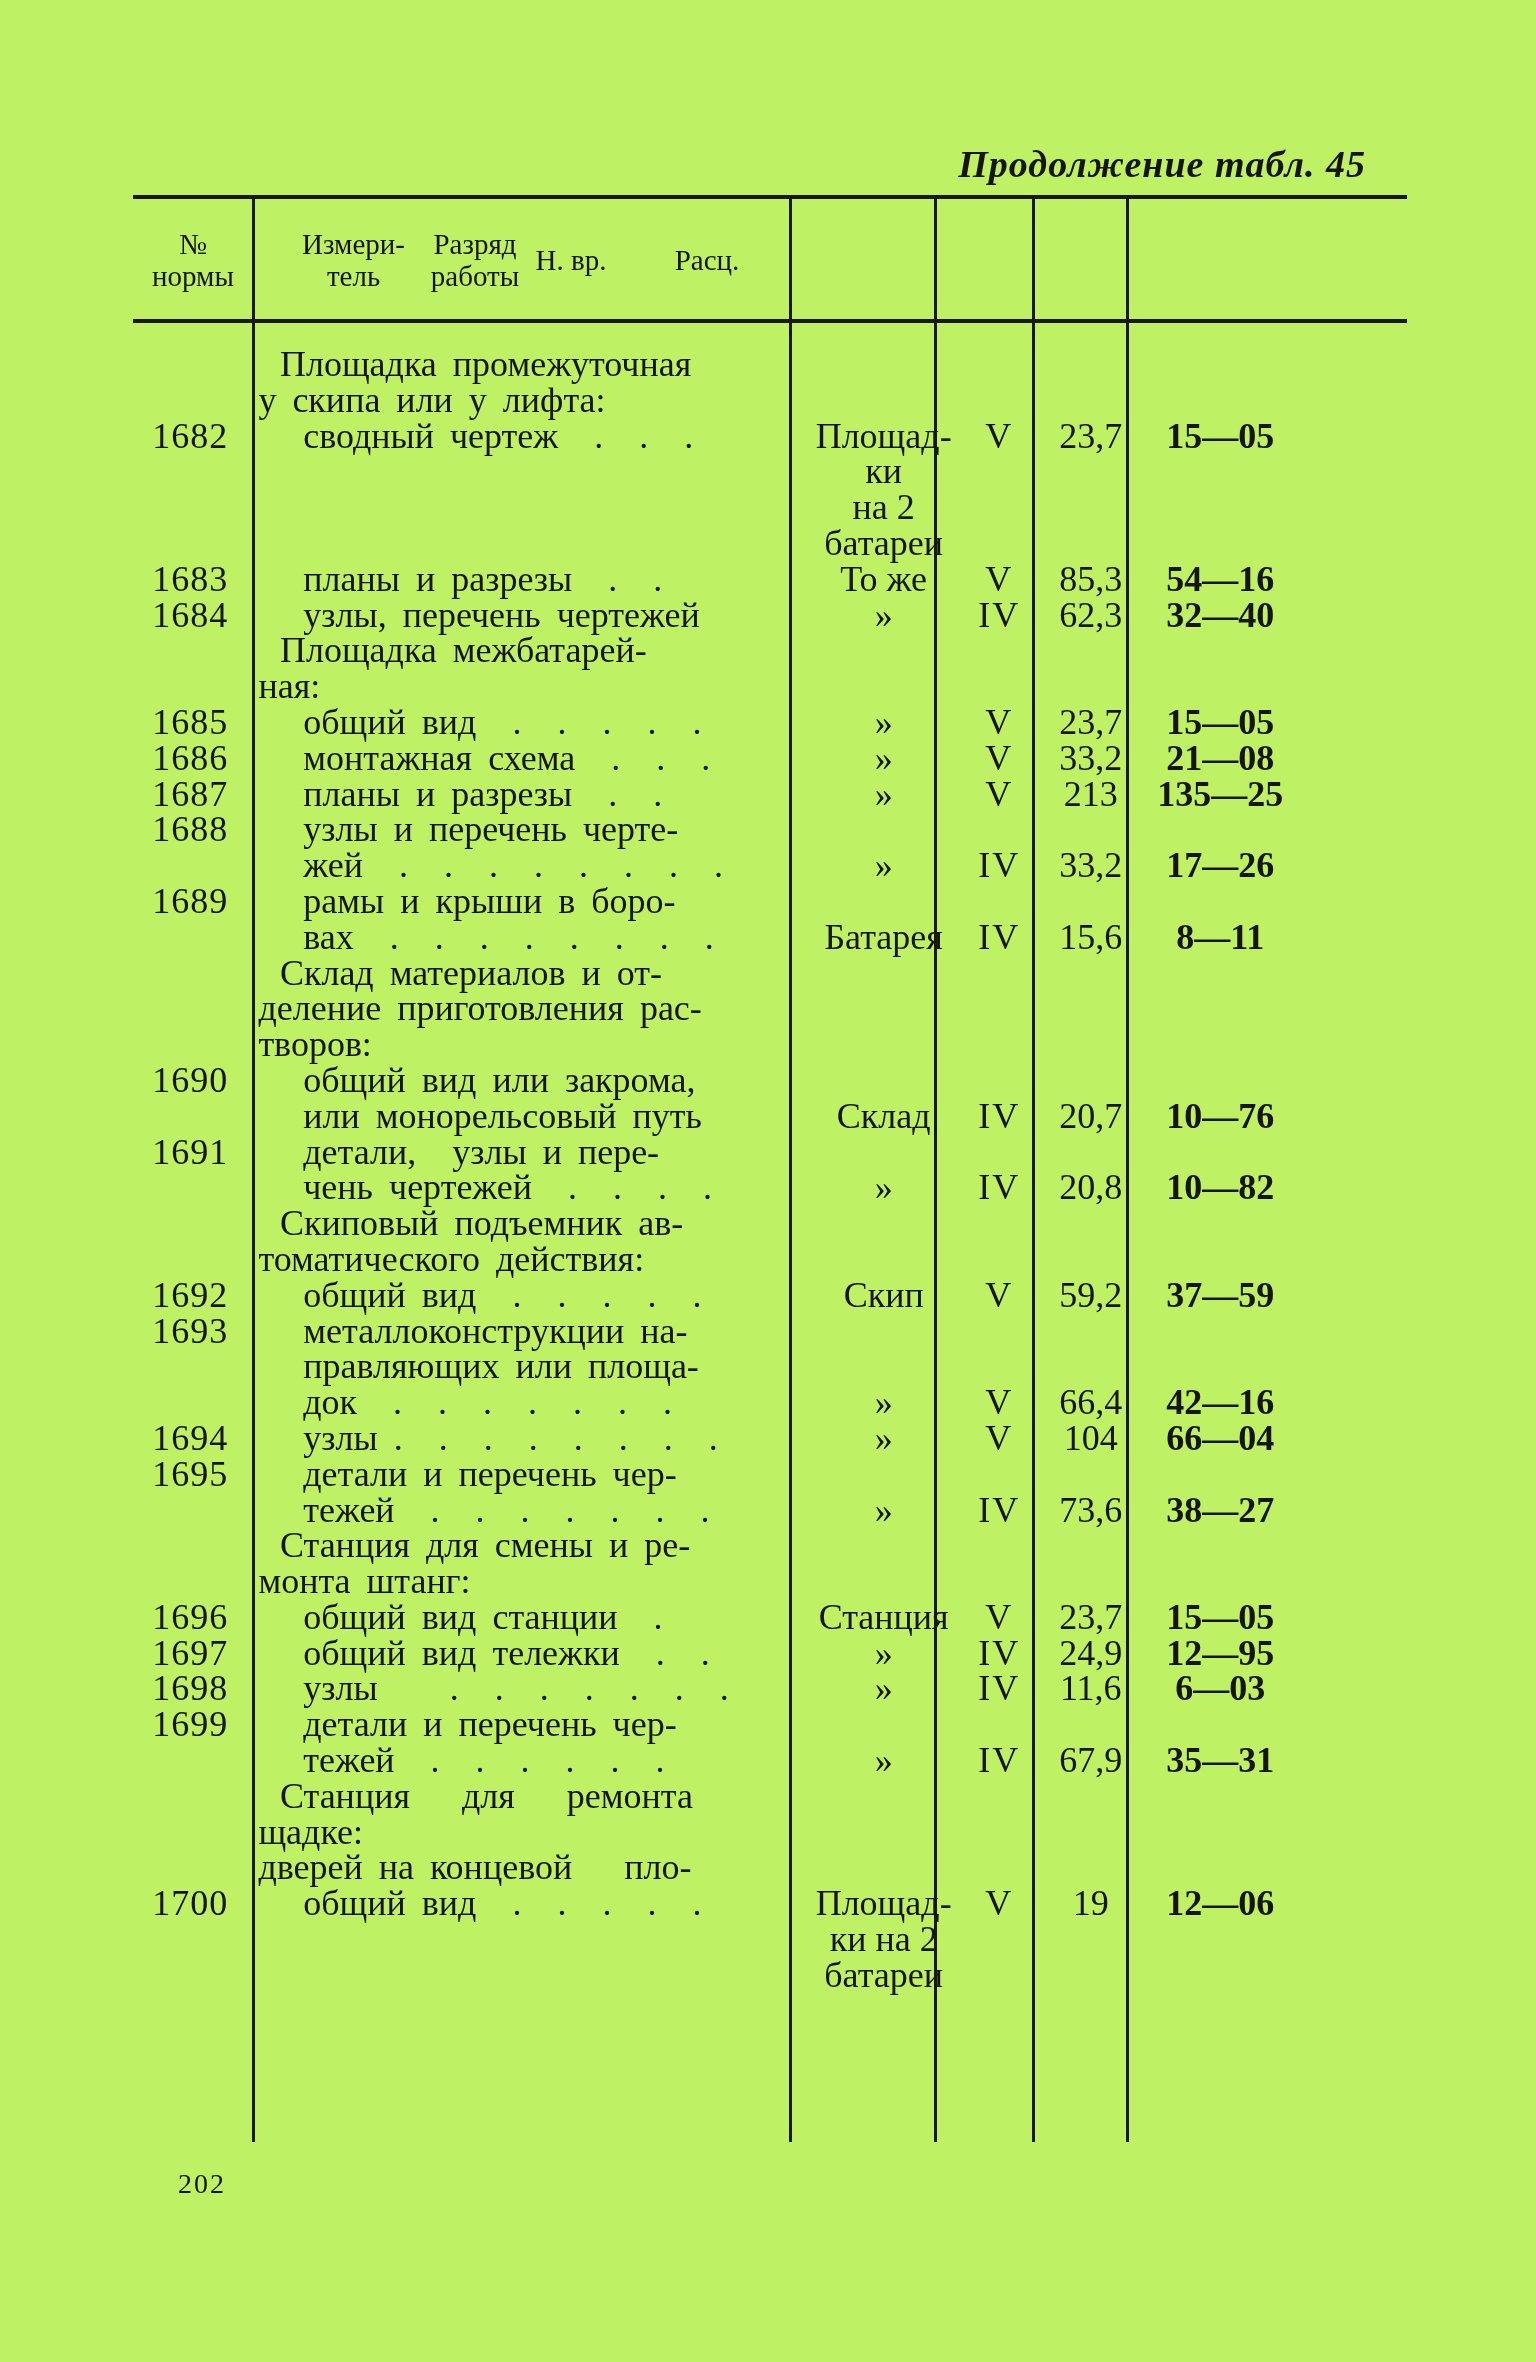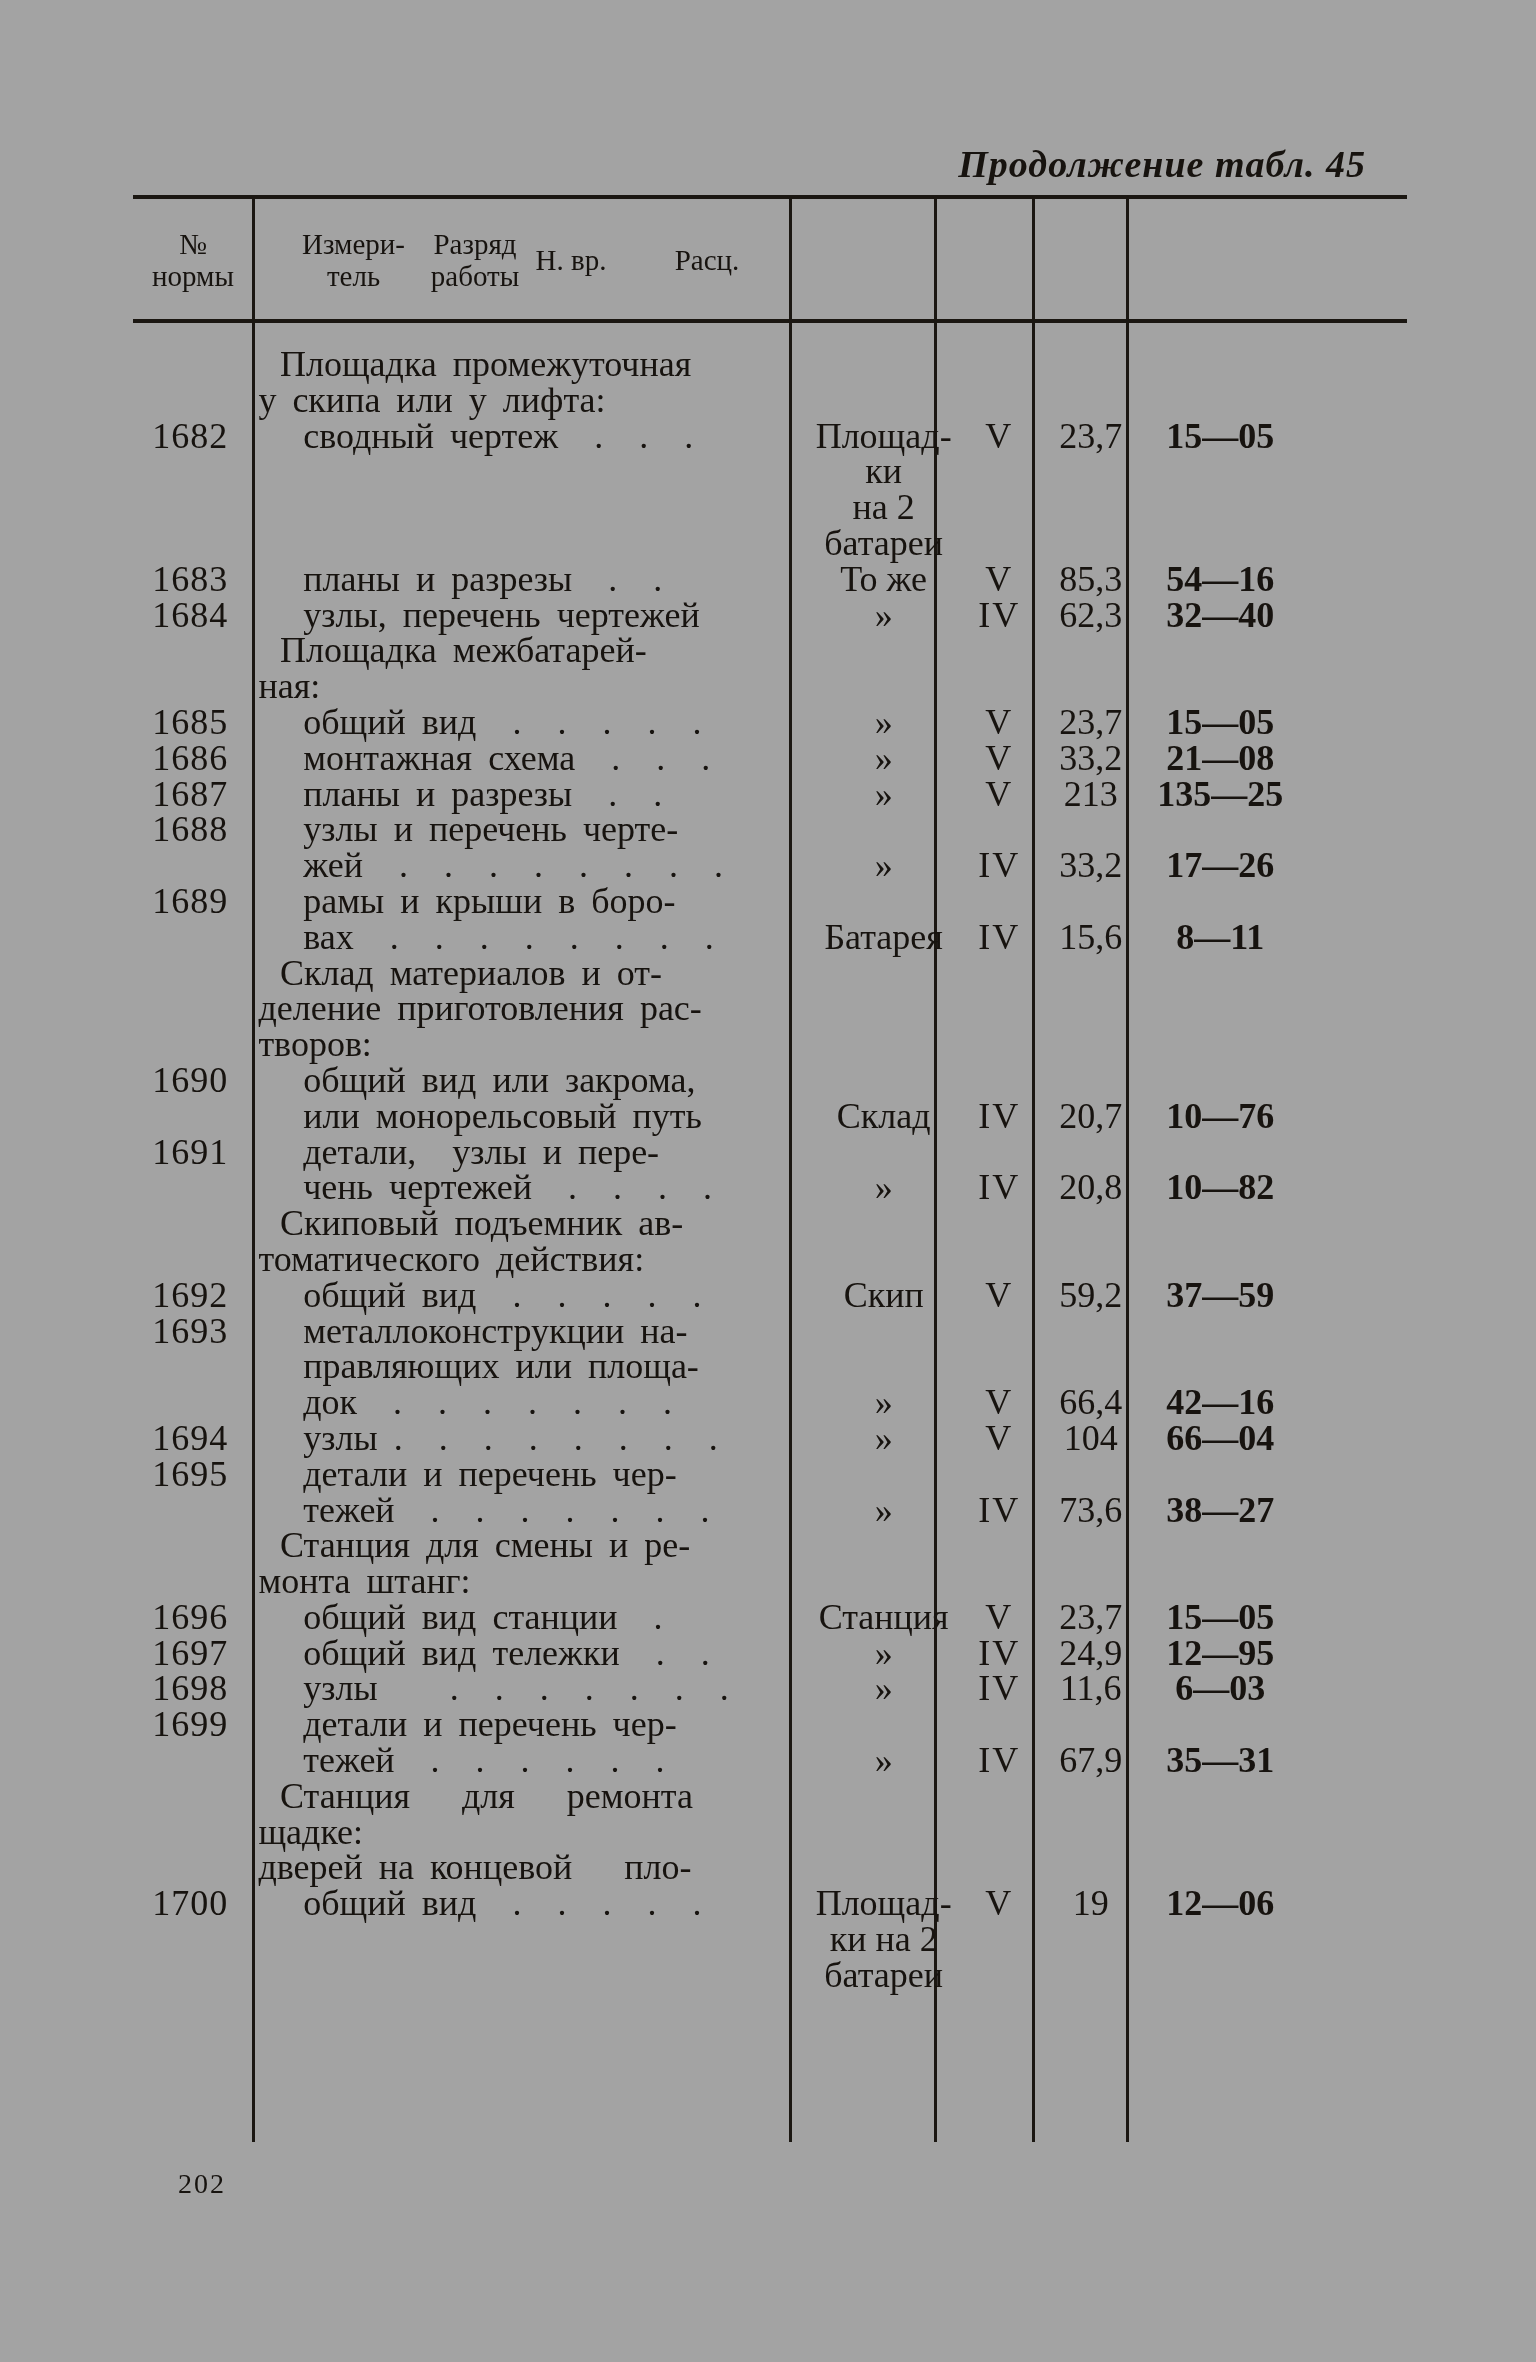--- a/index.html
+++ b/index.html
@@ -1,19 +1,19 @@
 <!DOCTYPE html>
 <html><head>
 <meta charset="utf-8">
 <style>
   html,body { margin:0; padding:0; background:#d8d5cd; }
   .page {
     position:relative;
     width:1536px; height:2362px;
-    background:#a3a3a3;
+    background:#bef264;
     font-family:"Liberation Serif", serif;
     color:#17130f;
     overflow:hidden;
   }
 
   
   .cont-title {
     position:absolute; top:142px; right:170px;
     font-size:38px; font-style:italic; font-weight:bold;
     letter-spacing:1px; white-space:nowrap;

